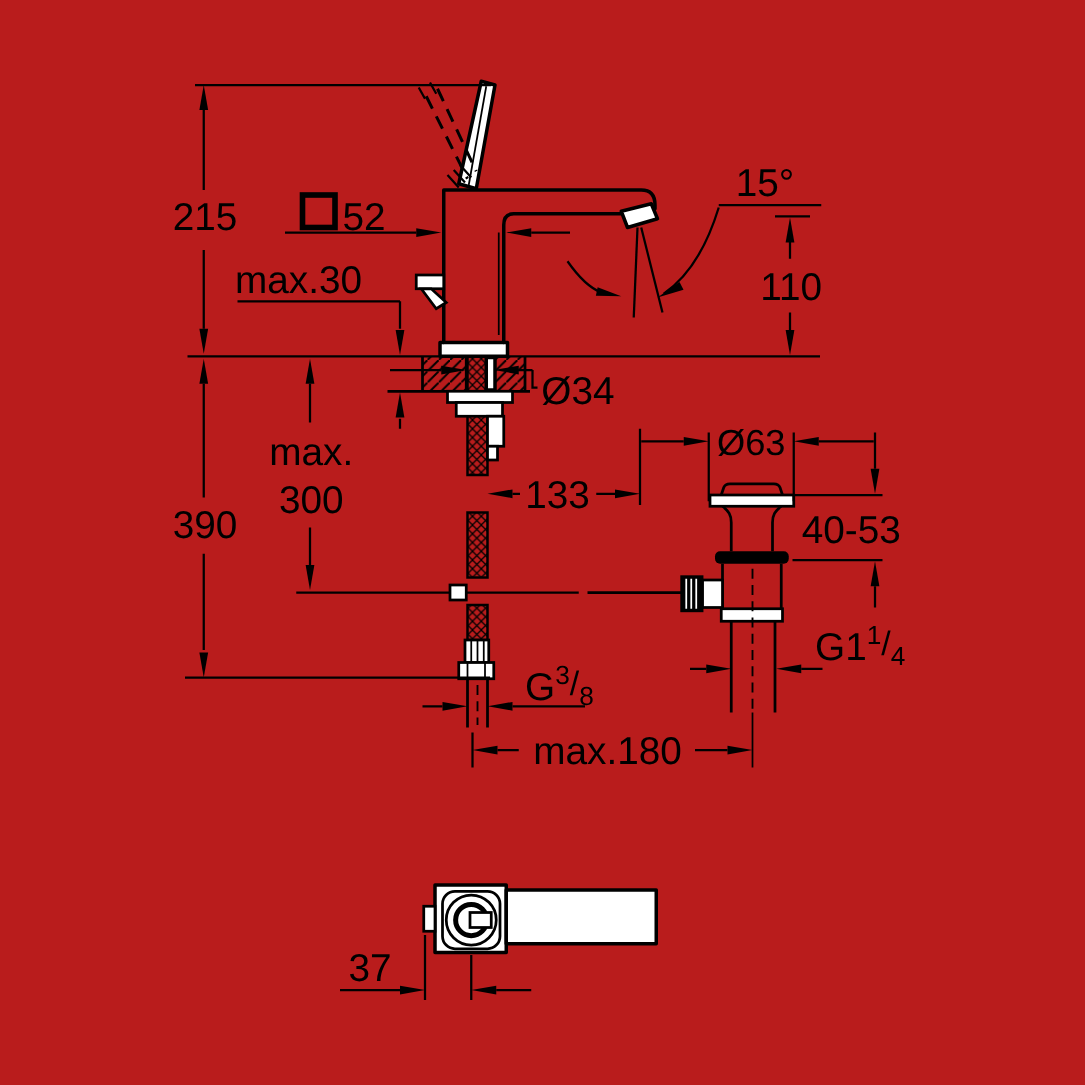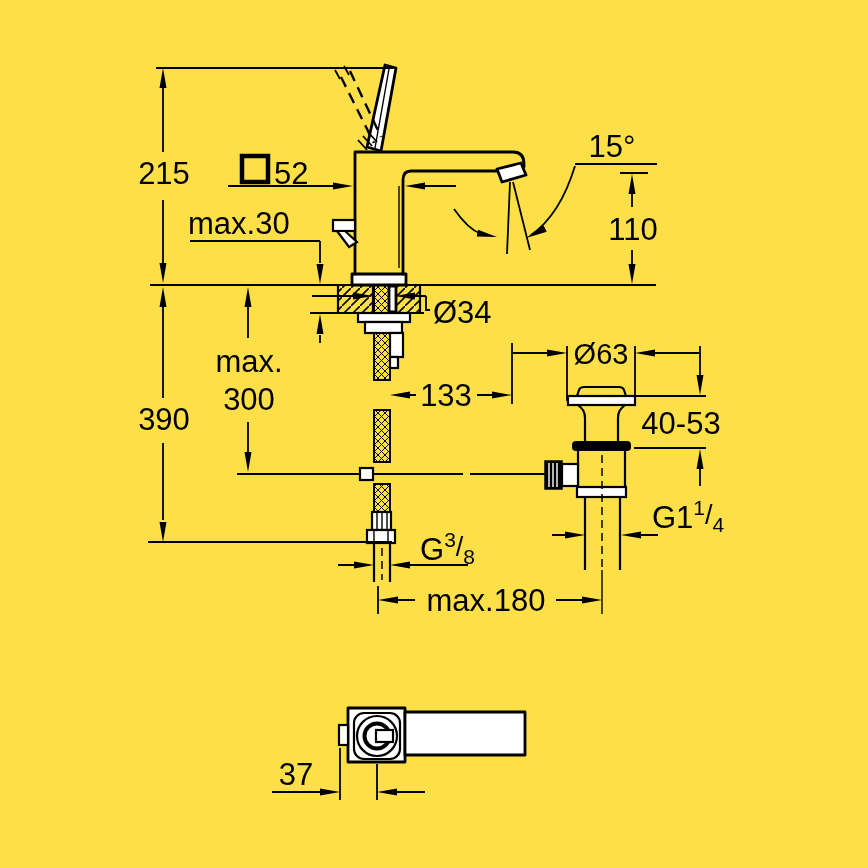--- a/index.html
+++ b/index.html
@@ -1,16 +1,16 @@
 <!DOCTYPE html>
 <html><head>
 <meta charset="utf-8">
 <style>
   html,body{margin:0;padding:0;background:#ffffff;}
-  .sheet{position:relative;width:868px;height:868px;background:#fde047;overflow:hidden;}
+  .sheet{position:relative;width:868px;height:868px;background:#b91c1c;overflow:hidden;}
   svg{display:block;}
   text{font-family:"Liberation Sans","DejaVu Sans",sans-serif;fill:#000;}
   .lbl{font-size:31px;}
   .obj{stroke:#000;stroke-width:2.8;fill:none;stroke-linecap:round;stroke-linejoin:round;}
   .objf{stroke:#000;stroke-width:2.8;fill:#fff;stroke-linejoin:round;}
   .obj2{stroke:#000;stroke-width:2.2;fill:none;stroke-linecap:butt;}
   .obj2f{stroke:#000;stroke-width:2.2;fill:#fff;}
   .dim{stroke:#000;stroke-width:1.8;fill:none;stroke-linecap:butt;}
   .thin{stroke:#000;stroke-width:1.4;fill:none;}
   .arr{fill:#000;stroke:none;}

